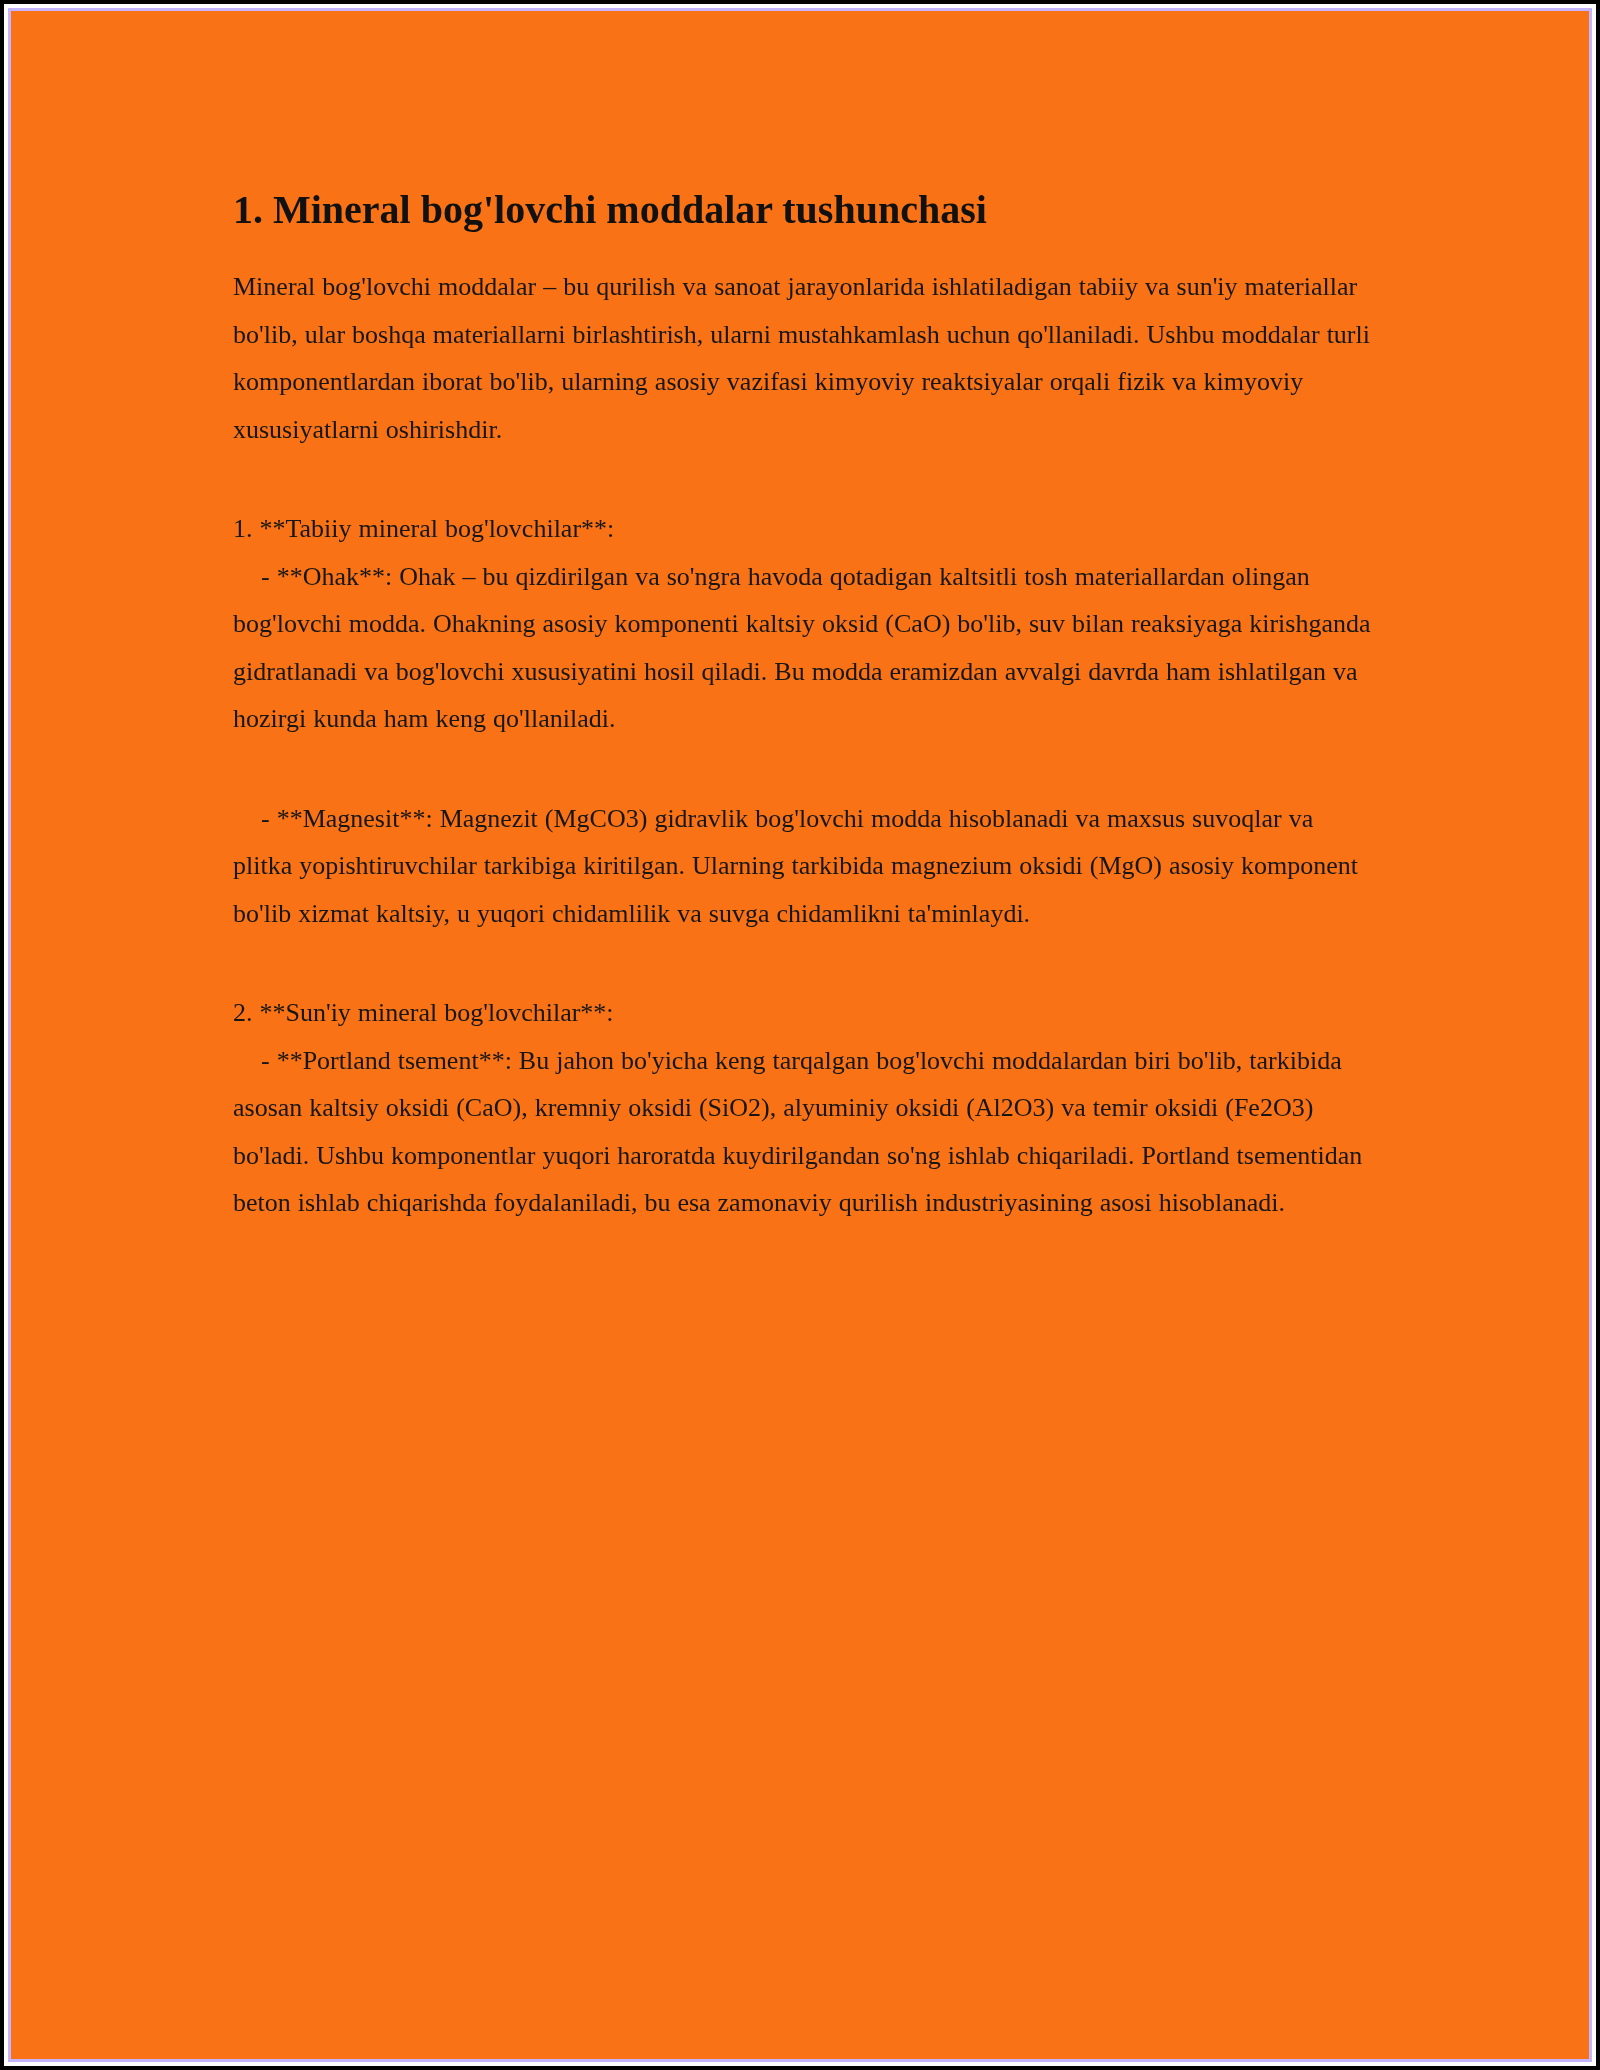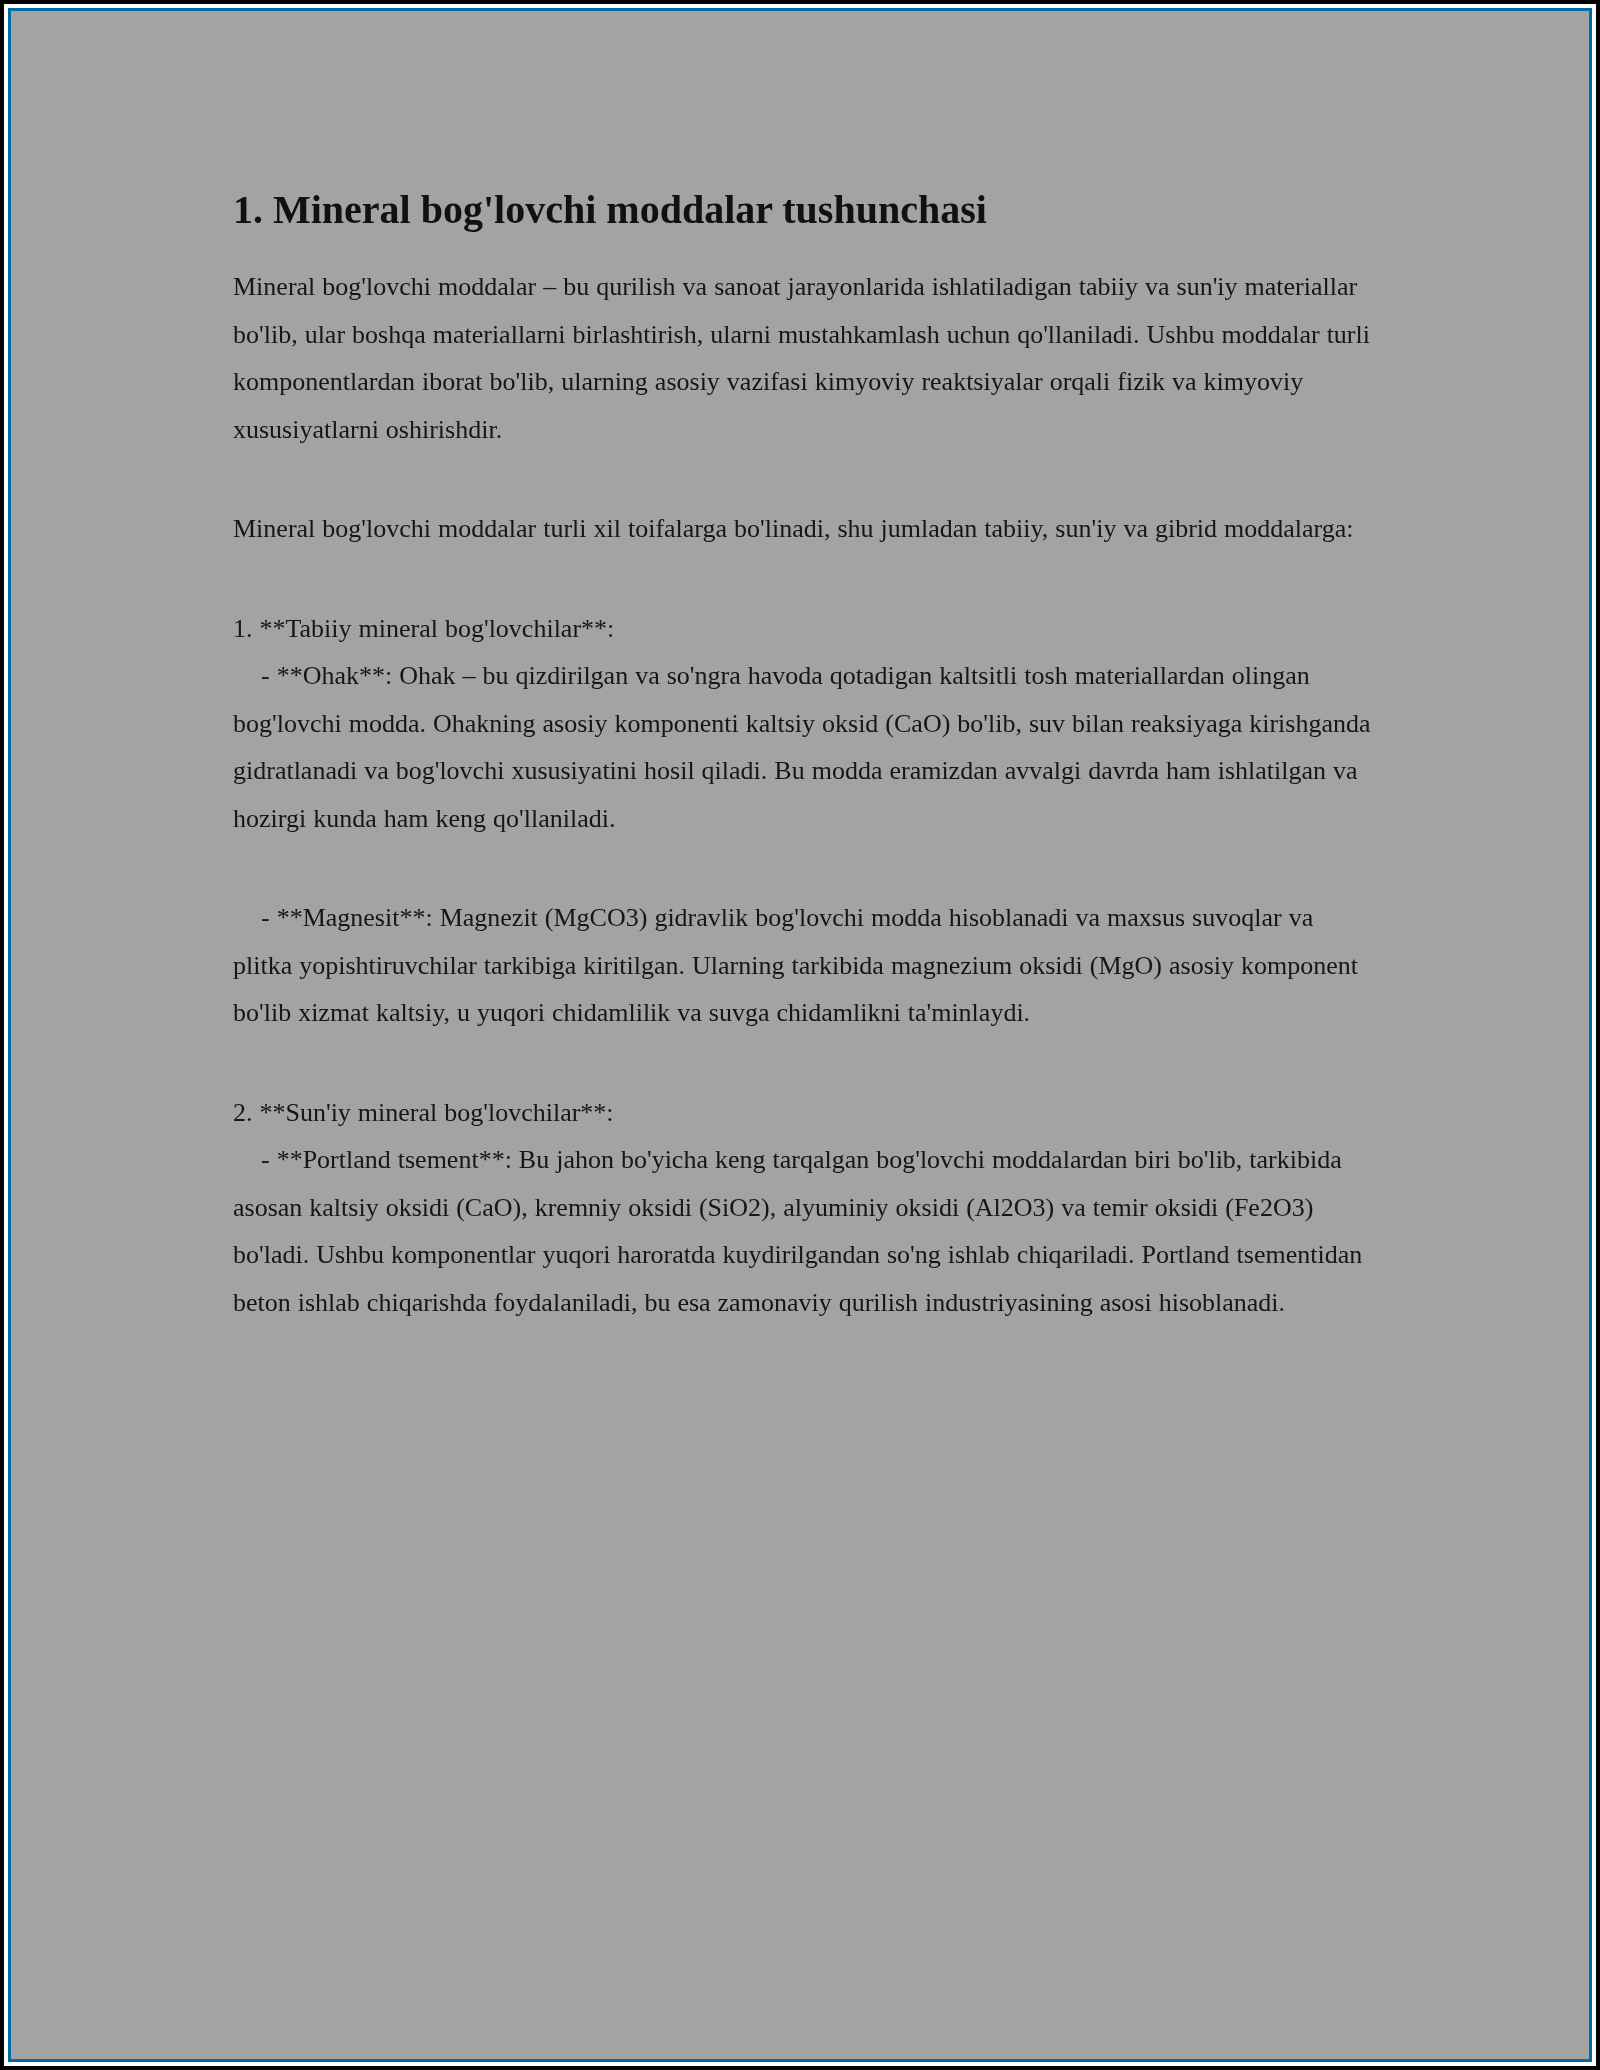--- a/index.html
+++ b/index.html
@@ -13,22 +13,22 @@
     height: 2070px;
     box-sizing: border-box;
     background: #ffffff;
     border: 4px solid #020202;   
     padding: 4px;                
   }
   .page-inner {
     width: 100%;
     height: 100%;
     box-sizing: border-box;
-    border: 3px solid #0369a1;   
-    background: #a3a3a3;
+    border: 3px solid #c4b5fd;   
+    background: #f97316;
     overflow: hidden;
   }
   .content {
     padding: 175px 0 0 222px;    
   }
   .doc-title {
     font-family: "Liberation Serif", "DejaVu Serif", serif;
     font-weight: bold;
     font-size: 40px;
     line-height: 48px;
@@ -47,21 +47,20 @@
   }
 </style>
 </head>
 <body>
 
 <div class="page">
   <div class="page-inner">
     <main class="content">
       <h1 class="doc-title">1. Mineral bog'lovchi moddalar tushunchasi</h1>
       <p class="para">Mineral bog'lovchi moddalar – bu qurilish va sanoat jarayonlarida ishlatiladigan tabiiy va sun'iy materiallar bo'lib, ular boshqa materiallarni birlashtirish, ularni mustahkamlash uchun qo'llaniladi. Ushbu moddalar turli komponentlardan iborat bo'lib, ularning asosiy vazifasi kimyoviy reaktsiyalar orqali fizik va kimyoviy xususiyatlarni oshirishdir.</p>
-      <p class="para">Mineral bog'lovchi moddalar turli xil toifalarga bo'linadi, shu jumladan tabiiy, sun'iy va gibrid moddalarga:</p>
       <p class="para">1. **Tabiiy mineral bog'lovchilar**:
     - **Ohak**: Ohak – bu qizdirilgan va so'ngra havoda qotadigan kaltsitli tosh materiallardan olingan bog'lovchi modda. Ohakning asosiy komponenti kaltsiy oksid (CaO) bo'lib, suv bilan reaksiyaga kirishganda gidratlanadi va bog'lovchi xususiyatini hosil qiladi. Bu modda eramizdan avvalgi davrda ham ishlatilgan va hozirgi kunda ham keng qo'llaniladi.</p>
       <p class="para">    - **Magnesit**: Magnezit (MgCO3) gidravlik bog'lovchi modda hisoblanadi va maxsus suvoqlar va plitka yopishtiruvchilar tarkibiga kiritilgan. Ularning tarkibida magnezium oksidi (MgO) asosiy komponent bo'lib xizmat kaltsiy, u yuqori chidamlilik va suvga chidamlikni ta'minlaydi.</p>
       <p class="para">2. **Sun'iy mineral bog'lovchilar**:
     - **Portland tsement**: Bu jahon bo'yicha keng tarqalgan bog'lovchi moddalardan biri bo'lib, tarkibida asosan kaltsiy oksidi (CaO), kremniy oksidi (SiO2), alyuminiy oksidi (Al2O3) va temir oksidi (Fe2O3) bo'ladi. Ushbu komponentlar yuqori haroratda kuydirilgandan so'ng ishlab chiqariladi. Portland tsementidan beton ishlab chiqarishda foydalaniladi, bu esa zamonaviy qurilish industriyasining asosi hisoblanadi.</p>
     </main>
   </div>
 </div>
 
 </body></html>

